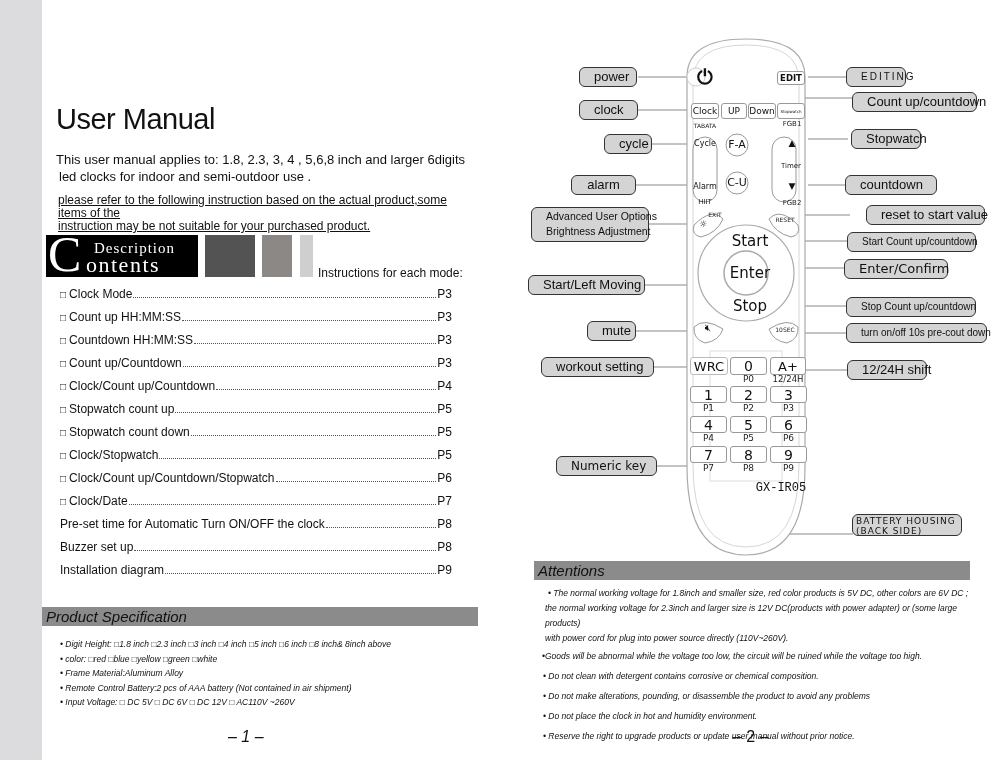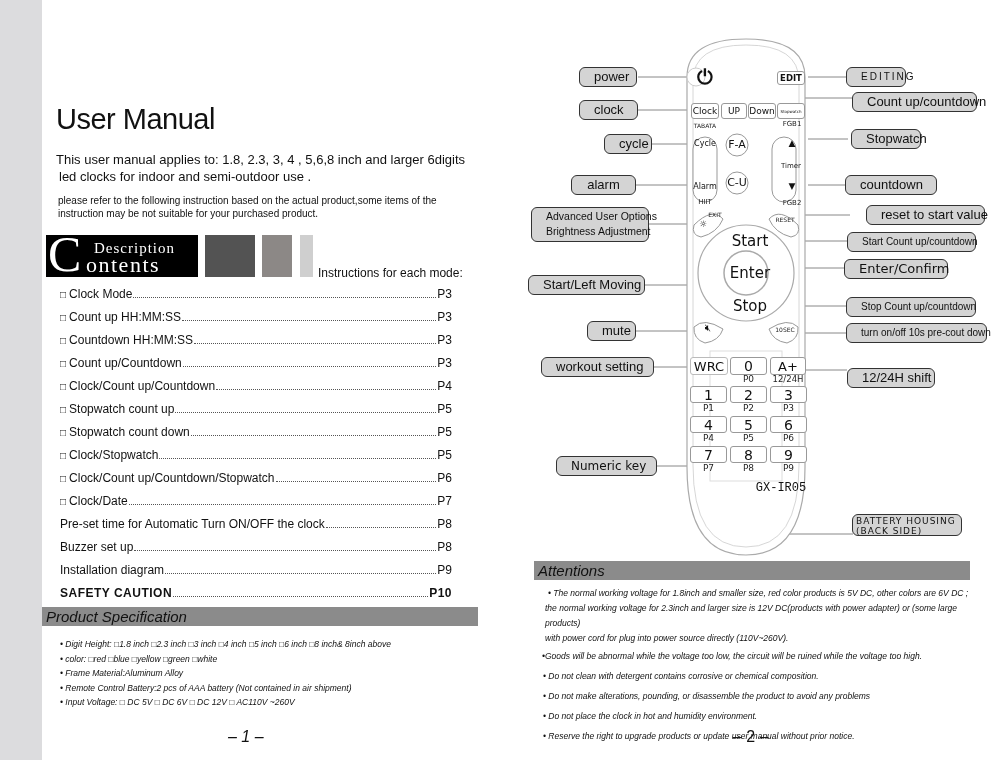--- a/index.html
+++ b/index.html
@@ -6,21 +6,21 @@
   html, body { width: 991px; height: 760px; overflow: hidden; background: #fff; }
   body { font-family: "Liberation Sans", sans-serif; color: #111; position: relative; }
 
   .left-strip { position: absolute; left: 0; top: 0; width: 42px; height: 760px; background: #dcdcde; }
 
   
   .page1 { position: absolute; left: 42px; top: 0; width: 448px; height: 760px; }
   .title { position: absolute; left: 14px; top: 103px; font-size: 29px; letter-spacing: -0.5px; }
   .intro { position: absolute; left: 14px; top: 151px; font-size: 13px; line-height: 17px; width: 420px; }
   .intro .l2 { padding-left: 3px; display: block; }
-  .note { position: absolute; left: 16px; top: 194px; font-size: 10px; line-height: 13px; width: 420px; }
+  .note { position: absolute; left: 16px; top: 194px; font-size: 12px; line-height: 13px; width: 420px; text-decoration: underline; }
 
   .contents-banner { position: absolute; left: 4px; top: 235px; width: 152px; height: 42px; background: #000; color: #fff; }
   .contents-banner .bigc { position: absolute; left: 2px; top: -6px; font-family: "Liberation Serif", serif; font-size: 50px; line-height: 50px; }
   .contents-banner .desc { position: absolute; left: 48px; top: 5px; font-family: "Liberation Serif", serif; font-size: 15px; letter-spacing: 1px; }
   .contents-banner .cont { position: absolute; left: 40px; top: 18px; font-family: Liberation Serif, serif; font-size: 22px; letter-spacing: 1.5px; line-height: 24px; }
   .sw1 { position: absolute; left: 163px; top: 235px; width: 50px; height: 42px; background: #535353; }
   .sw2 { position: absolute; left: 220px; top: 235px; width: 30px; height: 42px; background: #8c8886; }
   .sw3 { position: absolute; left: 258px; top: 235px; width: 13px; height: 42px; background: #cfcfcf; }
   .instr { position: absolute; left: 276px; top: 266px; font-size: 12px; }
 
@@ -148,25 +148,20 @@
       </li>
     <li>
         <span>Buzzer set up</span>
         <span class="dots"></span>
         <span>P8</span>
       </li>
     <li>
         <span>Installation diagram</span>
         <span class="dots"></span>
         <span>P9</span>
-      </li>
-    <li class="bold">
-        <span>SAFETY CAUTION</span>
-        <span class="dots"></span>
-        <span>P10</span>
       </li>
   </ul>
 
   <div class="section-bar spec-bar">Product Specification</div>
   <ul class="specs">
     <li>• Digit Height:  □1.8 inch   □2.3 inch   □3 inch   □4 inch   □5 inch   □6 inch  □8 inch&amp;  8inch above</li>
     <li>• color:   □red   □blue   □yellow   □green   □white</li>
     <li>• Frame Material:Aluminum Alloy</li>
     <li>• Remote Control Battery:2 pcs of AAA battery  (Not contained in air shipment)</li>
     <li>• Input Voltage:  □ DC 5V    □ DC 6V    □ DC 12V   □ AC110V ~260V</li>
@@ -297,21 +292,21 @@
 
   <div class="callout" style="left:356px;top:67px;width:60px;font-size:10px;letter-spacing:2px;">EDITING</div>
   <div class="callout" style="left:362px;top:92px;width:125px;font-size:13px;">Count up/countdown</div>
   <div class="callout" style="left:361px;top:129px;width:70px;">Stopwatch</div>
   <div class="callout" style="left:355px;top:175px;width:92px;">countdown</div>
   <div class="callout" style="left:360px;top:205px;width:119px;margin-left:16px;">reset to start value</div>
   <div class="callout" style="left:357px;top:232px;width:129px;font-size:10px;">Start Count up/countdown</div>
   <div class="callout" style="left:354px;top:259px;width:104px;font-family:'DejaVu Sans',sans-serif;font-size:13px;">Enter/Confirm</div>
   <div class="callout" style="left:356px;top:297px;width:130px;font-size:10px;">Stop Count up/countdown</div>
   <div class="callout" style="left:356px;top:323px;width:141px;font-size:10px;">turn on/off 10s pre-cout down</div>
-  <div class="callout" style="left:357px;top:368px;width:88px;text-align:center;">12/24H shift</div>
+  <div class="callout" style="left:357px;top:360px;width:80px;text-align:center;">12/24H shift</div>
   <div class="callout" style="left:362px;top:514px;width:110px;height:22px;font-family:'DejaVu Sans',sans-serif;font-size:9px;line-height:10px;letter-spacing:1px;text-align:left;padding:1px 3px;">
     <div>BATTERY HOUSING</div>
     <div>(BACK SIDE)</div>
   </div>
 
   <div class="section-bar att-bar">Attentions</div>
   <ul class="att">
     <li style="margin-bottom:0;">
       <span>• The normal working voltage for 1.8inch and smaller size, red color products is 5V DC, other colors are 6V DC ;</span>
       <span class="cont" style="margin-left:-3px;">the normal working voltage for 2.3inch and larger size is 12V DC(products with power adapter) or (some large products)</span>

